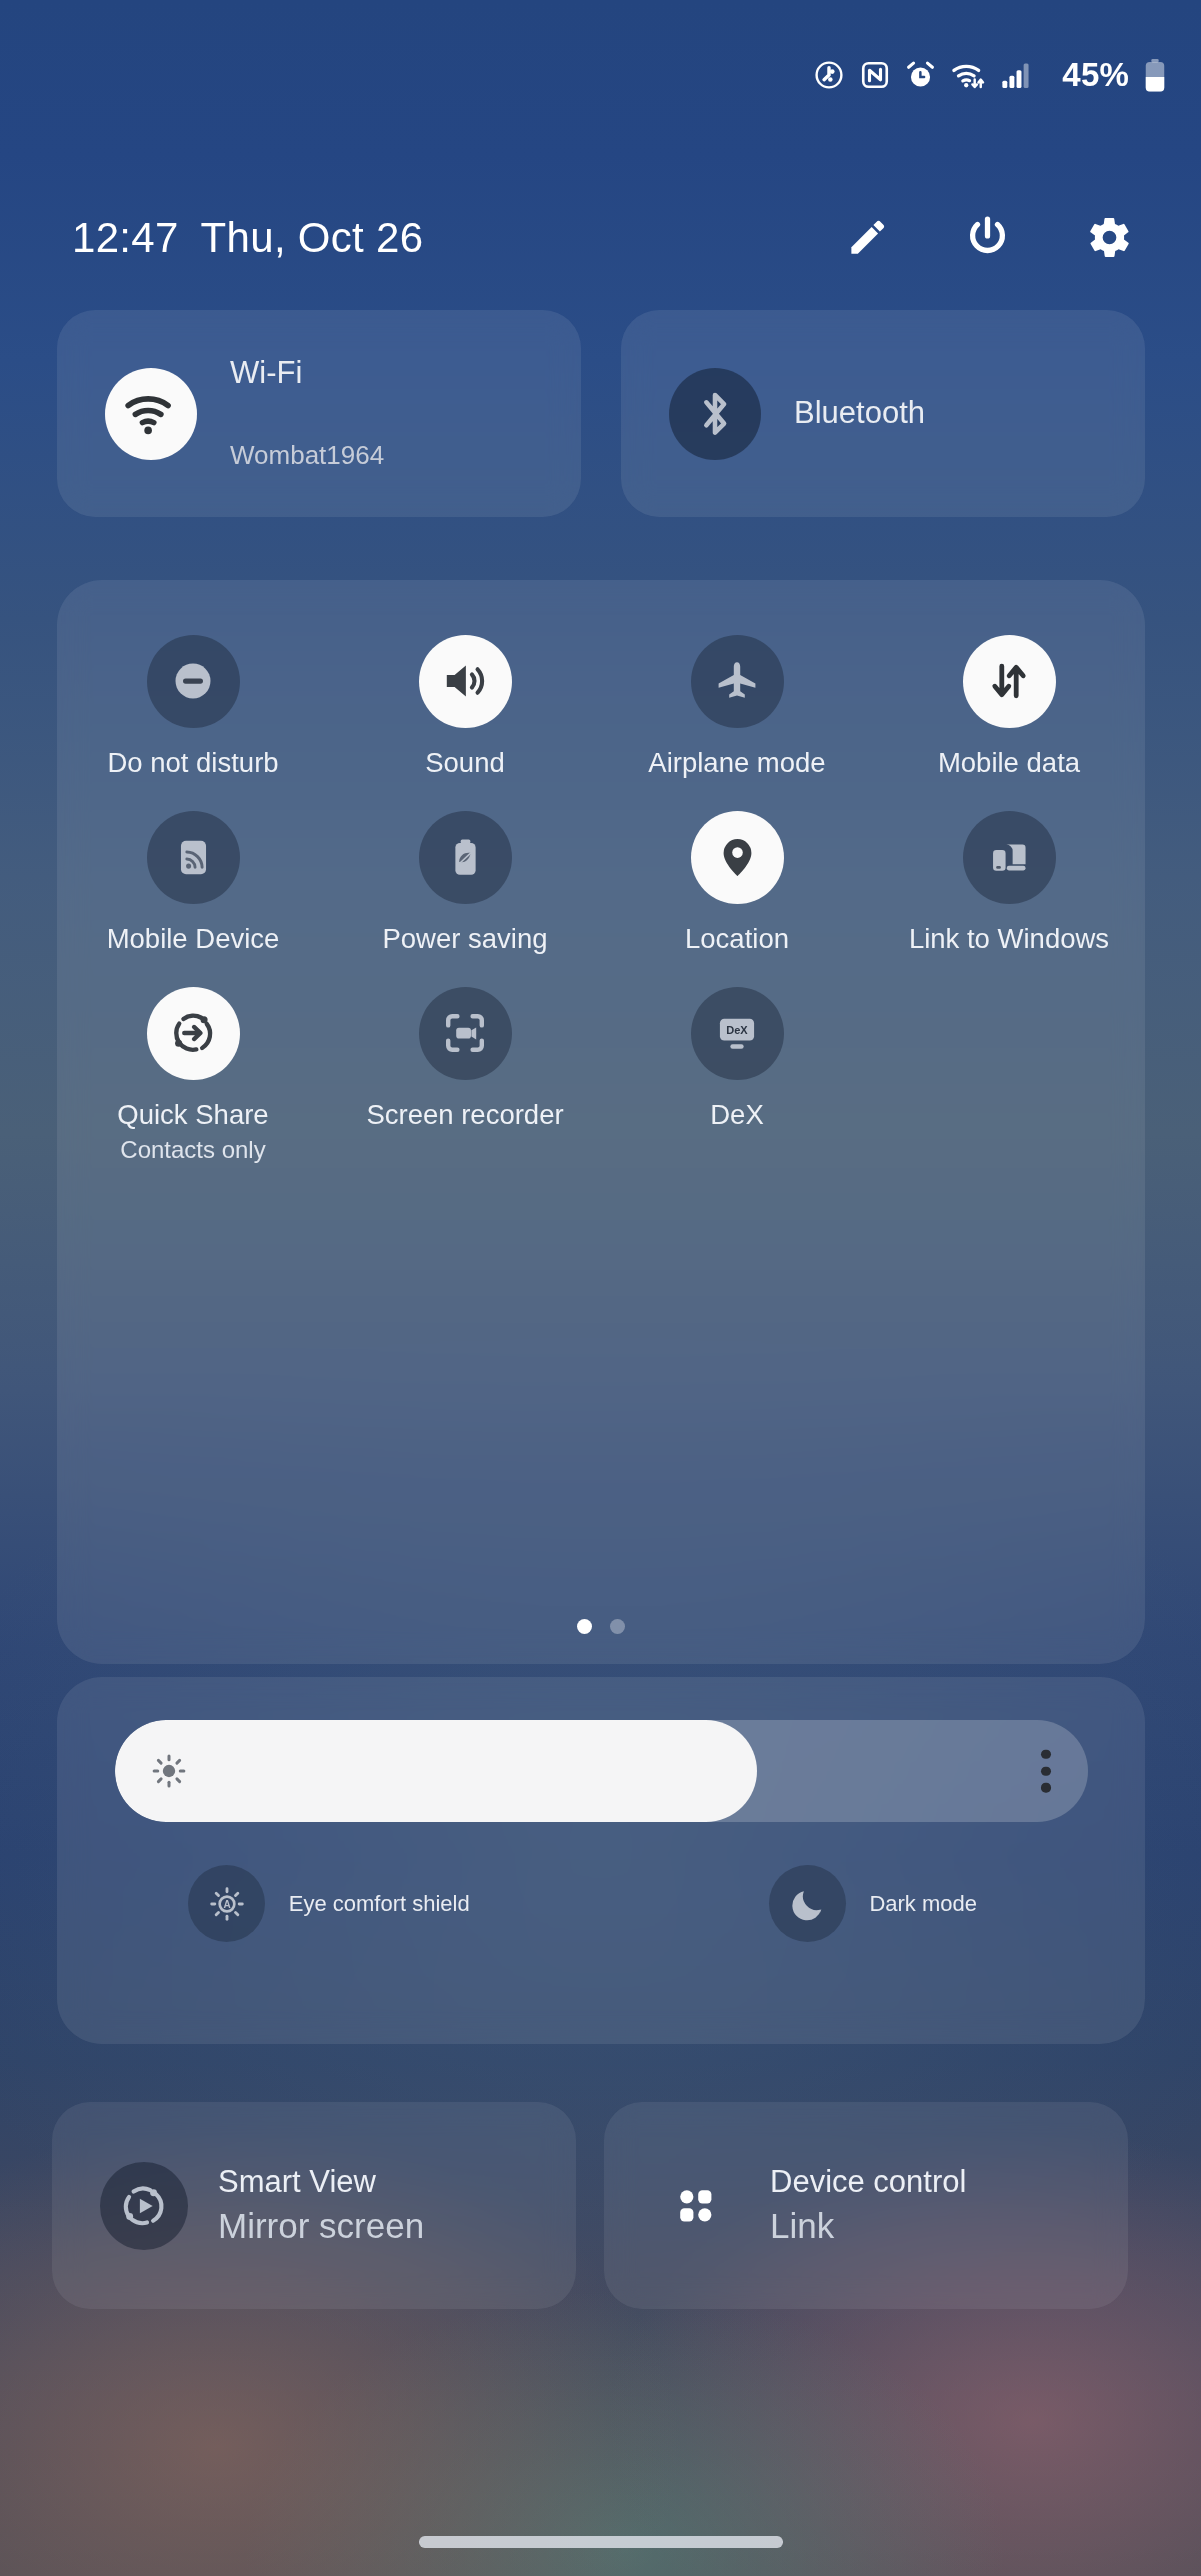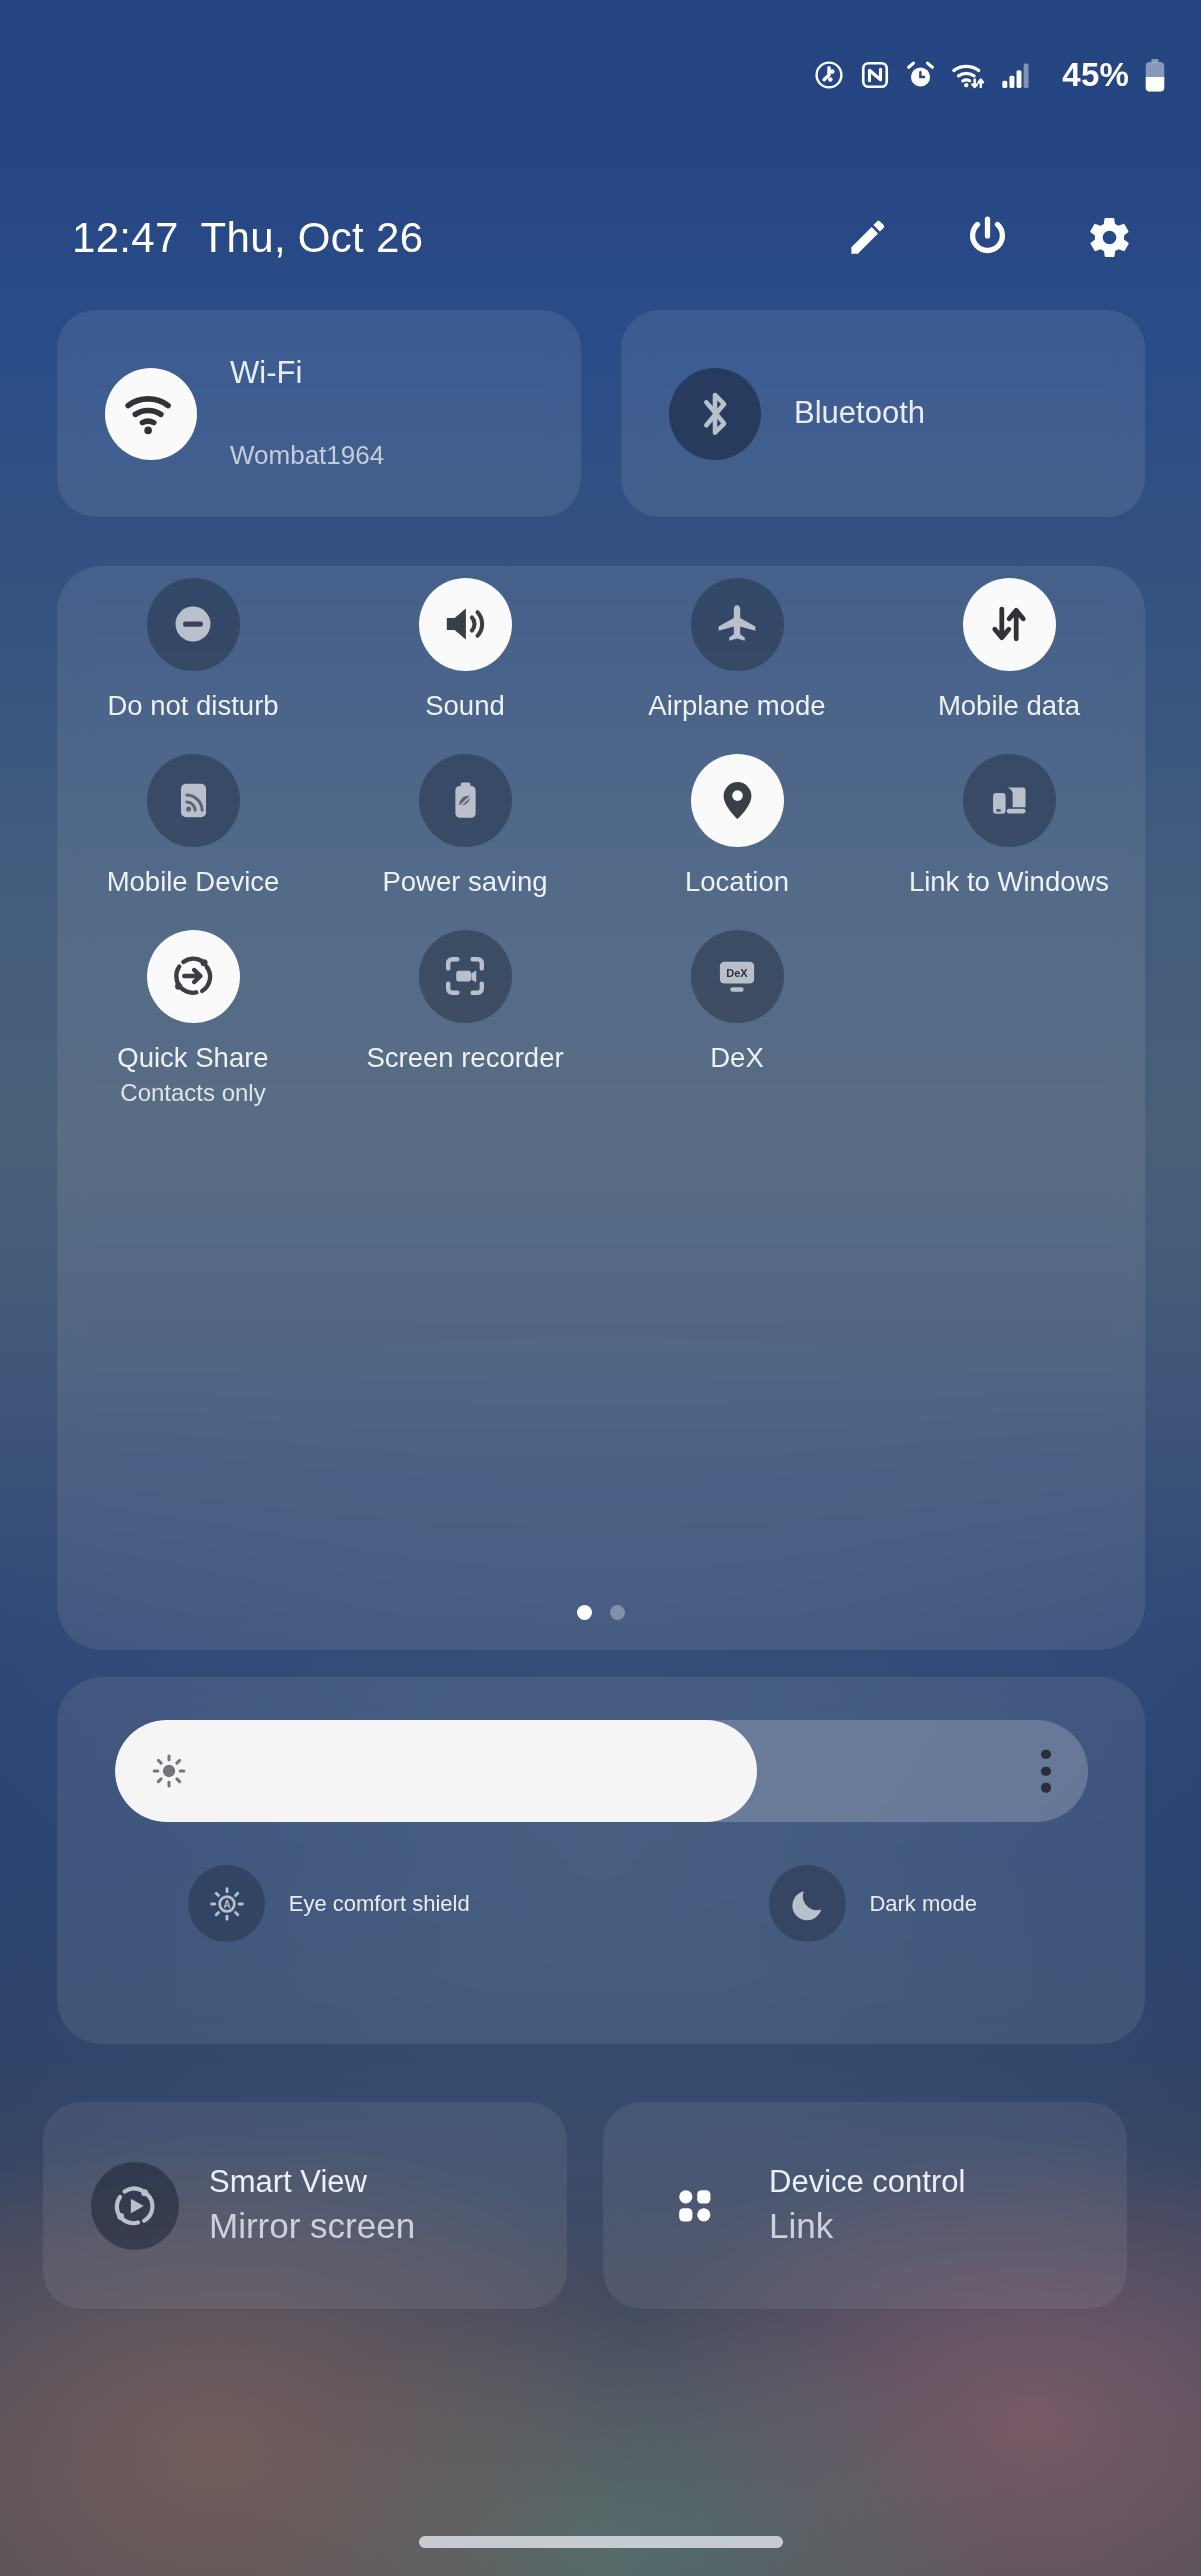--- a/index.html
+++ b/index.html
@@ -121,26 +121,27 @@
     color: #c6ccd8;
     font-size: 26px;
     font-weight: 400;
     line-height: 1.05;
     margin-top: 44px;
   }
 
   
   .tiles-panel {
     position: absolute;
-    top: 566px; left: 57px;
+    top: 580px; left: 57px;
     width: 1088px;
     height: 1084px;
     border-radius: 45px;
     background: rgba(255,255,255,0.085);
     backdrop-filter: blur(15px);
+    padding-top: 43px;
   }
   .tiles-grid {
     display: grid;
     grid-template-columns: repeat(4, 1fr);
     row-gap: 18.4px;
   }
   .tile {
     display: flex;
     flex-direction: column;
     align-items: center;
@@ -246,24 +247,24 @@
   .bright-opt .lbl {
     color: #e9ecf2;
     font-size: 22px;
     font-weight: 400;
     white-space: nowrap;
   }
 
   
   .bottom-row {
     position: absolute;
-    top: 2102px; left: 43px;
+    top: 2102px; left: 52px;
     width: 1088px;
     display: flex;
-    gap: 36px;
+    gap: 28px;
   }
   .bottom-card {
     width: 524px;
     height: 207px;
     border-radius: 38px;
     background: rgba(255,255,255,0.075);
     backdrop-filter: blur(15px);
     display: flex;
     align-items: center;
     padding-left: 48px;

